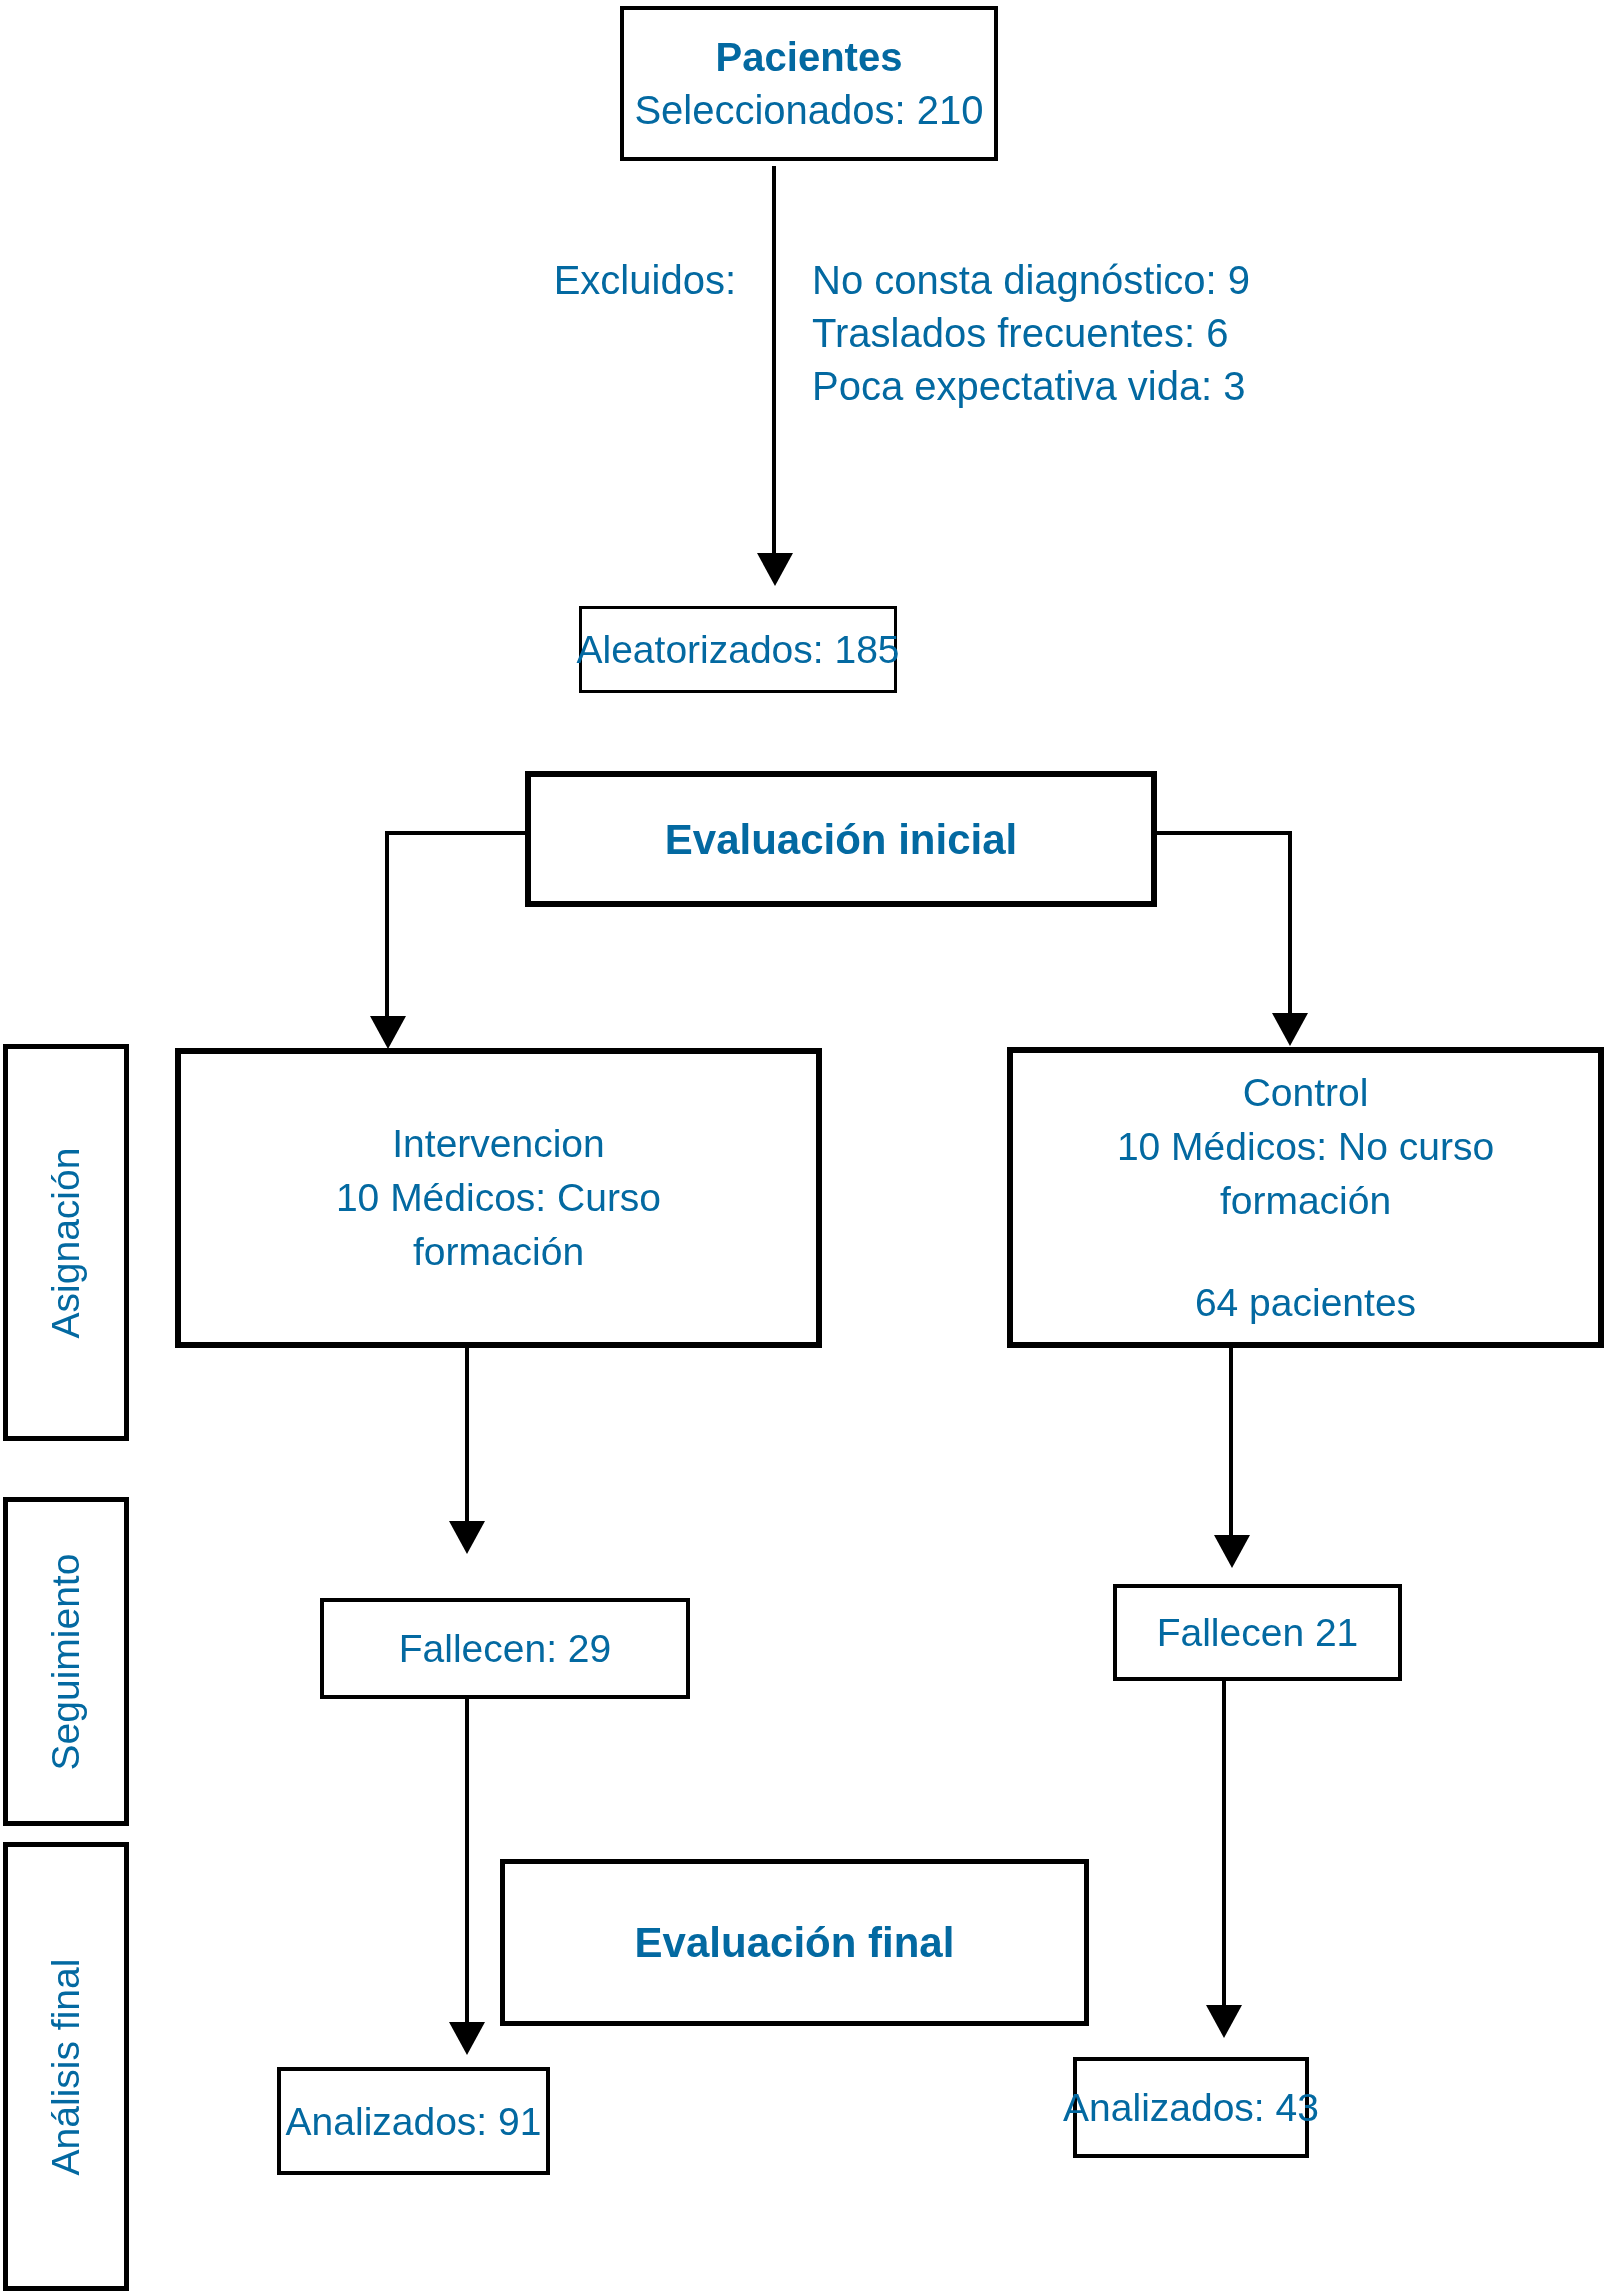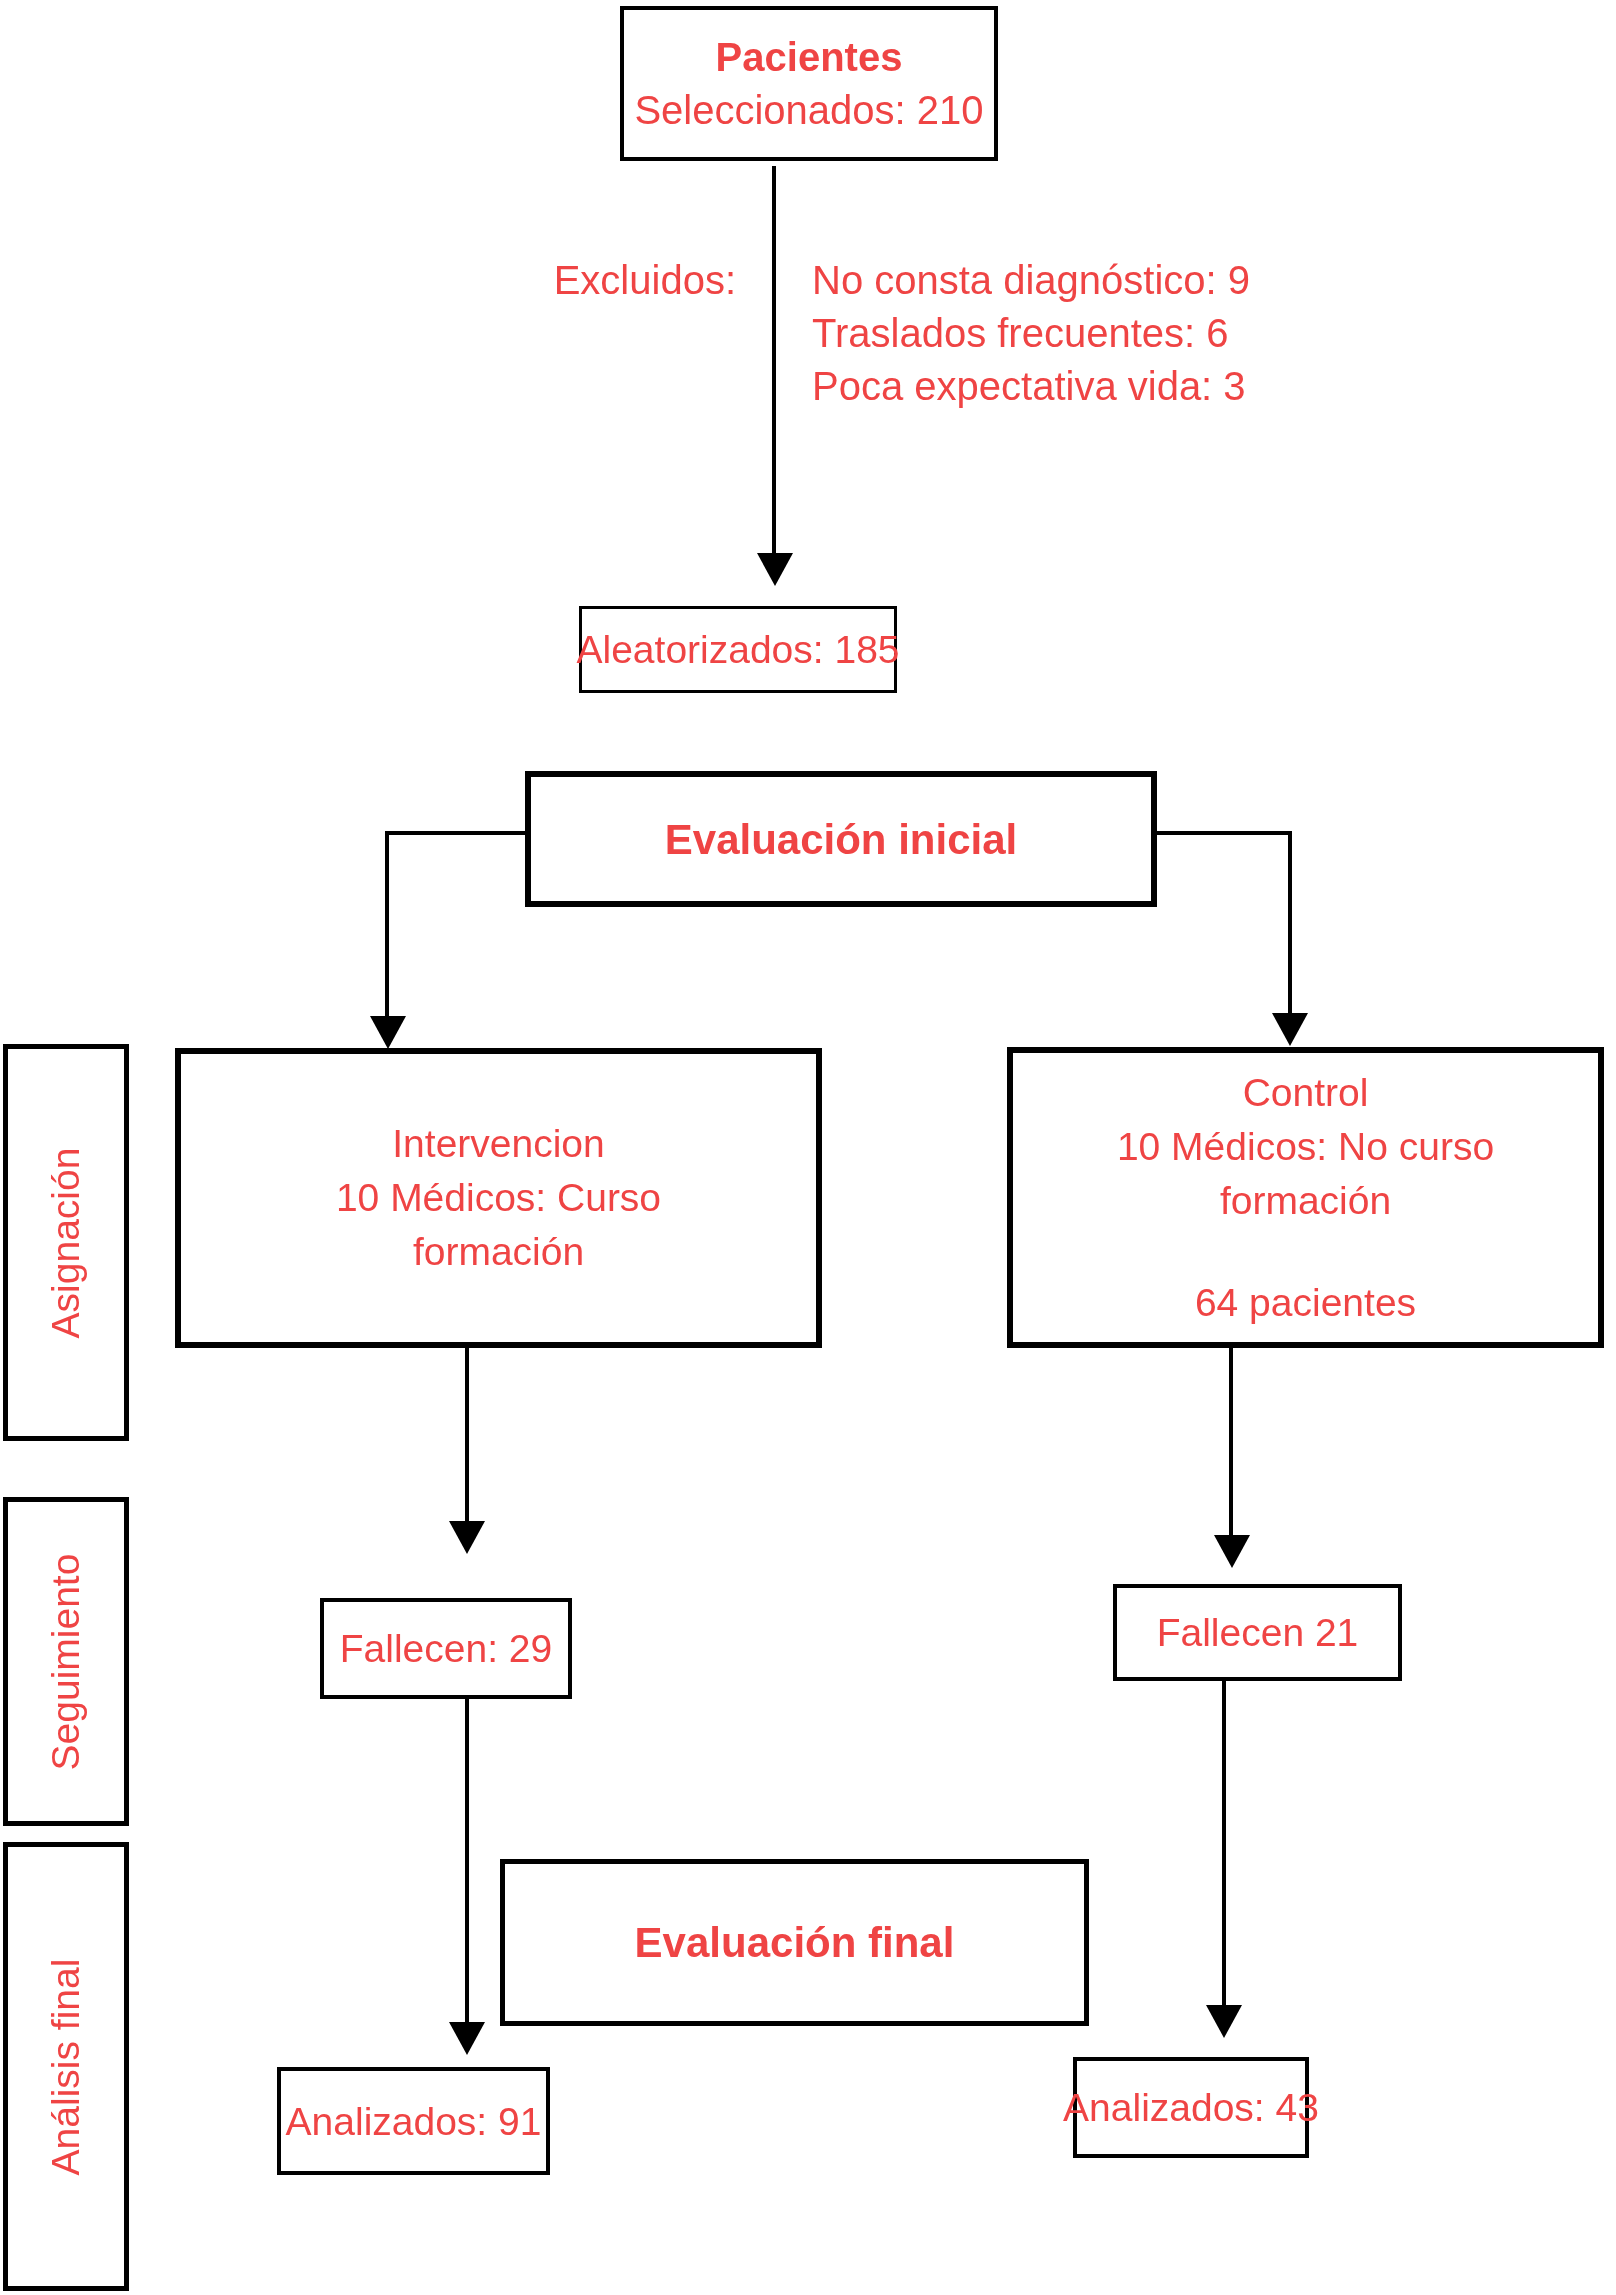--- a/index.html
+++ b/index.html
@@ -6,21 +6,21 @@
     margin: 0;
     padding: 0;
     background: #ffffff;
   }
   .canvas {
     position: relative;
     width: 1617px;
     height: 2295px;
     background: #ffffff;
     font-family: "Liberation Sans", sans-serif;
-    color: #ef4444;
+    color: #0369a1;
     overflow: hidden;
   }
   .abs { position: absolute; box-sizing: border-box; }
 
   
   .node {
     border: 4.6px solid #000;
     background: #fff;
     display: flex;
     flex-direction: column;
@@ -118,21 +118,21 @@
     <div class="spacer-line"></div>
     <div class="txt">64 pacientes</div>
   </div>
 
   <div class="abs vline" style="left:465px; top:1348px; height:176px;"></div>
   <div class="abs arrowhead-down" style="left:449px; top:1521px;"></div>
 
   <div class="abs vline" style="left:1229px; top:1348px; height:190px;"></div>
   <div class="abs arrowhead-down" style="left:1214px; top:1535px;"></div>
 
-  <div class="abs node" style="left:320px; top:1598px; width:252px; height:101px;">
+  <div class="abs node" style="left:320px; top:1598px; width:370px; height:101px;">
     <div class="txt">Fallecen: 29</div>
   </div>
 
   <div class="abs node" style="left:1113px; top:1584px; width:289px; height:97px;">
     <div class="txt">Fallecen 21</div>
   </div>
 
   <div class="abs vline" style="left:465px; top:1699px; height:326px;"></div>
   <div class="abs arrowhead-down" style="left:449px; top:2022px;"></div>
 

